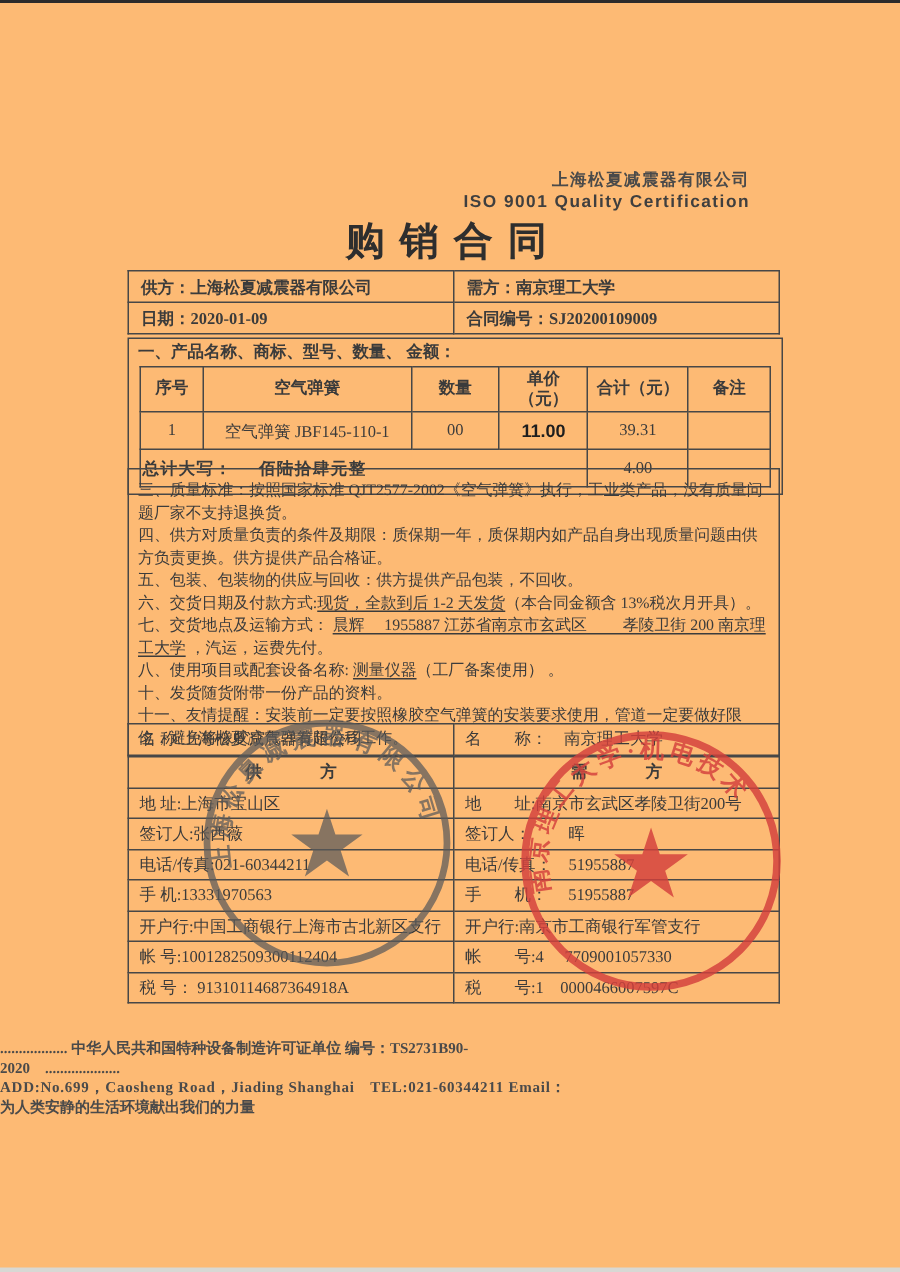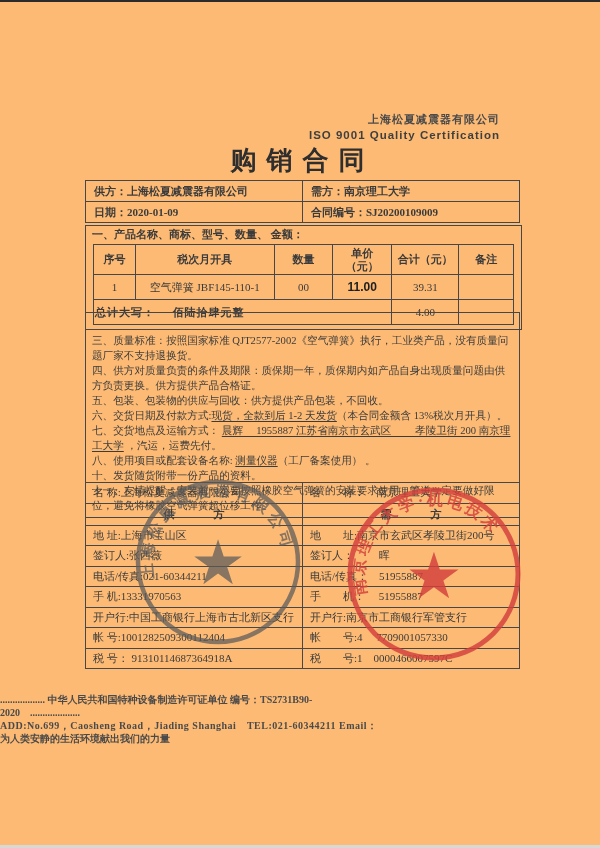--- a/index.html
+++ b/index.html
@@ -23,21 +23,21 @@
   .sec1{position:absolute;top:225px;left:85px;width:435px;border:1.4px solid #474747;background:transparent;}
   .sec1 .head{font-size:11px;font-weight:bold;padding:1px 6px 2px 6px;}
   .prod{width:421px;margin:0 auto 4px auto;}
   .prod th{font-weight:bold;height:27px;white-space:pre-line;line-height:1.15;}
   .prod td{height:22px;text-align:center;}
   .prod .c0{width:10%;} .prod .c1{width:33%;} .prod .c2{width:14%;}
   .prod .c3{width:14%;} .prod .c4{width:16%;} .prod .c5{width:13%;}
   .prod .price{font-weight:bold;color:#1e1e1e;font-size:12px;font-family:"Liberation Sans","DejaVu Sans",sans-serif;}
   .prod .total-label{text-align:left;font-weight:bold;letter-spacing:1px;}
 
-  .terms{position:absolute;top:312px;left:85px;width:435px;border:1.4px solid #474747;padding:20px 6px 4px 6px;box-sizing:border-box;font-size:10.6px;line-height:15px;color:#3c3c3c;}
+  .terms{position:absolute;top:312px;left:85px;width:435px;border:1.4px solid #474747;padding:7px 6px 4px 6px;box-sizing:border-box;font-size:10.6px;line-height:15px;color:#3c3c3c;}
   .terms .ln{margin:0;}
   .terms .u{text-decoration:underline;text-underline-offset:2px;}
 
   .sig{position:absolute;top:482px;left:85px;width:435px;}
   .sig td{height:19.5px;padding:0 4px 0 7px;font-size:11px;width:50%;}
   .sig .colhead{text-align:center;font-weight:bold;letter-spacing:14px;height:21px;padding-left:18px;}
 
   .stamp{position:absolute;pointer-events:none;}
 
   .footer{position:absolute;top:693px;left:0;width:600px;font-size:10px;line-height:13px;color:#4a4a4a;font-weight:bold;}
@@ -67,21 +67,21 @@
     </tr>
   </tbody>
     </table>
 
   <div class="sec1">
     <div class="head">一、产品名称、商标、型号、数量、 金额：</div>
     <table class="prod">
       <tbody>
           <tr>
         <th class="c0">序号</th>
-        <th class="c1">税次月开具</th>
+        <th class="c1">空气弹簧</th>
         <th class="c2">数量</th>
         <th class="c3">单价
 （元）</th>
         <th class="c4">合计（元）</th>
         <th class="c5">备注</th>
       </tr>
       <tr>
         <td>1</td>
         <td>空气弹簧 JBF145-110-1</td>
         <td>00</td>

